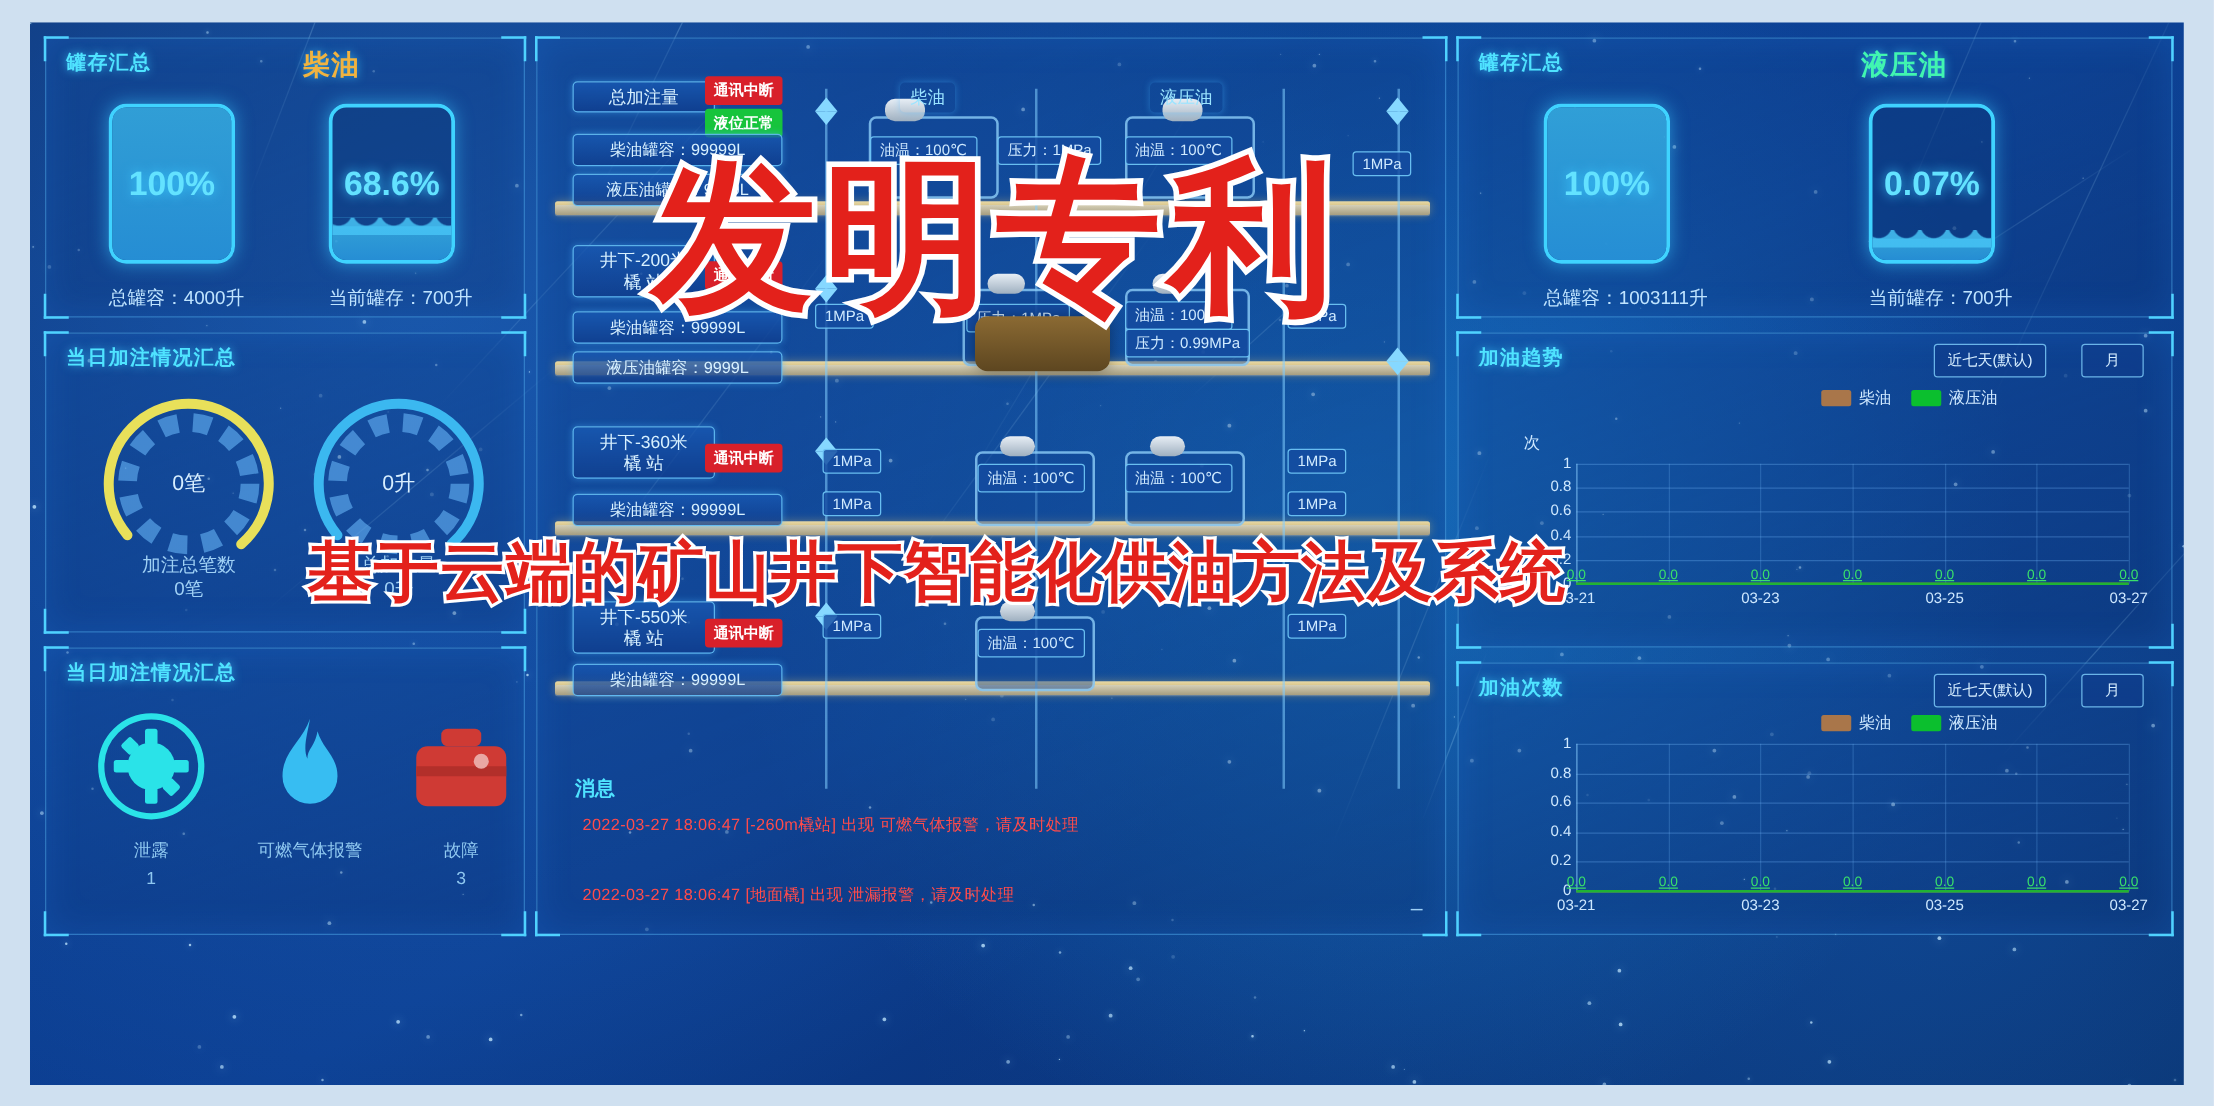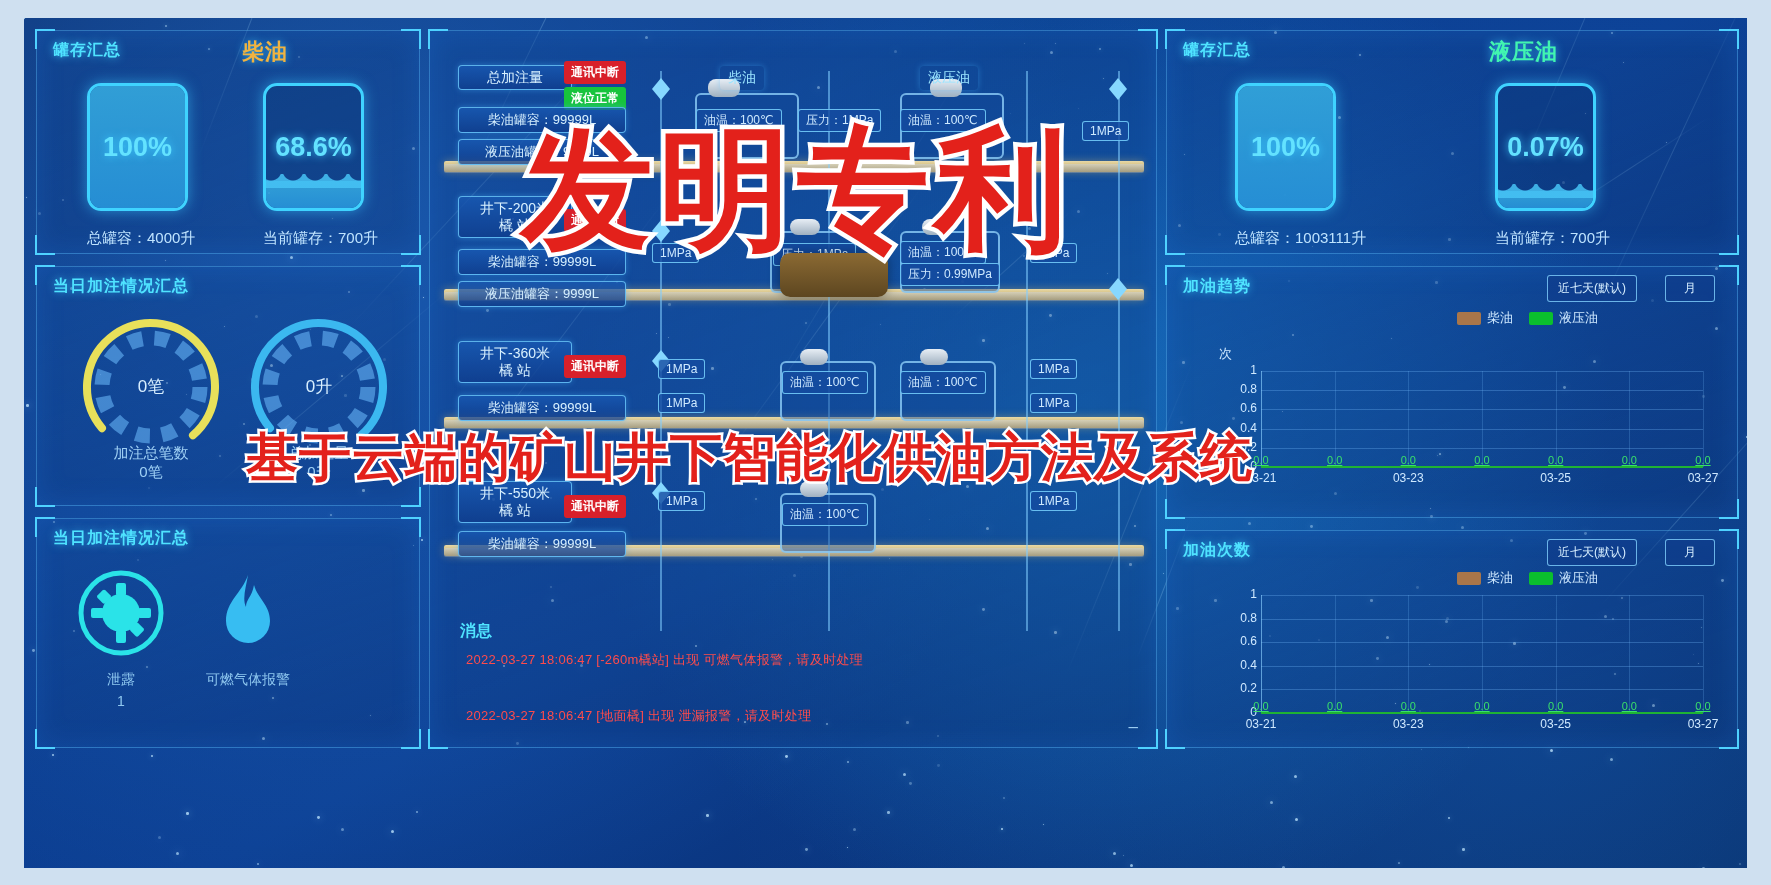--- a/index.html
+++ b/index.html
@@ -442,20 +442,30 @@
       </div>
 
       <div class="safeitem" style="left:146px;top:48px;width:130px;">
         <svg width="92" height="92" viewBox="0 0 92 92">
           <path d="M46 8 C40 26 24 34 24 54 a22 22 0 0 0 44 0 C68 38 56 32 52 18 C50 30 44 32 44 40 C40 32 44 20 46 8Z" fill="#37bdf2"></path>
         </svg>
         <div class="lbl" id="safe-lbl-1">可燃气体报警</div>
         <div class="num" id="safe-num-1"></div>
       </div>
 
+      <div class="safeitem" style="left:282px;top:48px;width:100px;">
+        <svg width="92" height="92" viewBox="0 0 92 92">
+          <rect x="10" y="30" width="72" height="48" rx="9" fill="#cf3a34"></rect>
+          <rect x="30" y="16" width="32" height="14" rx="5" fill="#cf3a34"></rect>
+          <rect x="10" y="46" width="72" height="8" fill="#b22f2a"></rect>
+          <circle cx="62" cy="42" r="6" fill="#e9a7a3"></circle>
+        </svg>
+        <div class="lbl" id="safe-lbl-2">故障</div>
+        <div class="num" id="safe-num-2">3</div>
+      </div>
     </div>
 
     <div class="panel" style="left:405px;top:12px;width:726px;height:716px;">
       <span class="corner c-tl"></span>
       <span class="corner c-tr"></span>
       <span class="corner c-bl"></span>
       <span class="corner c-br"></span>
 
       <div class="pipeH" style="left:14px;top:130px;width:700px;"></div>
       <div class="pipeG" style="left:14px;top:133px;width:700px;opacity:.5;"></div>

